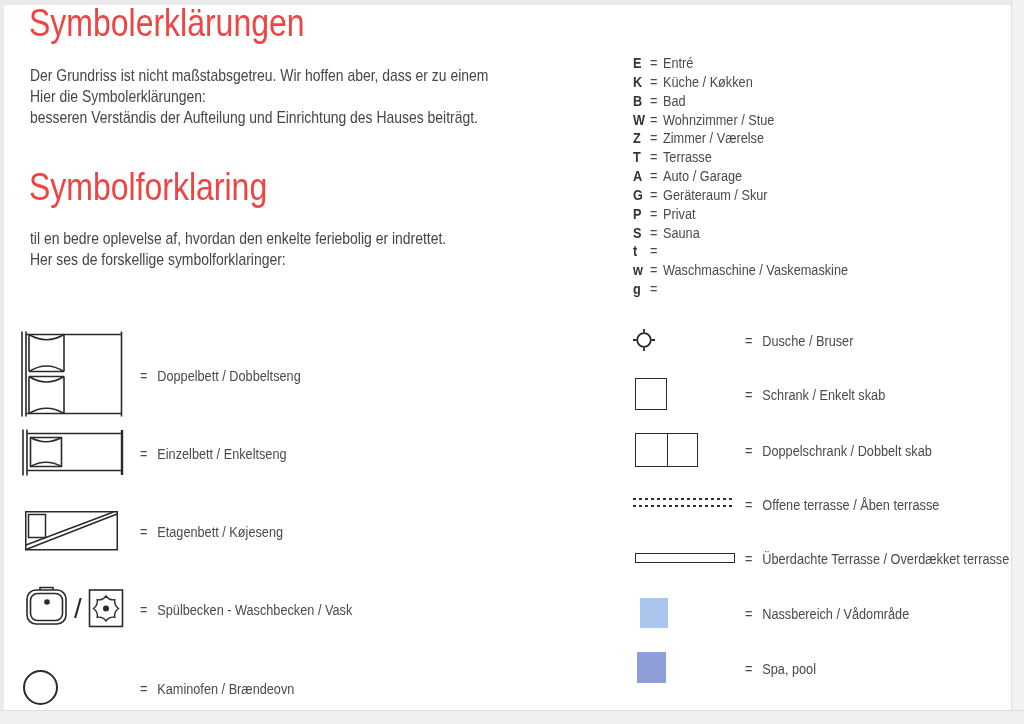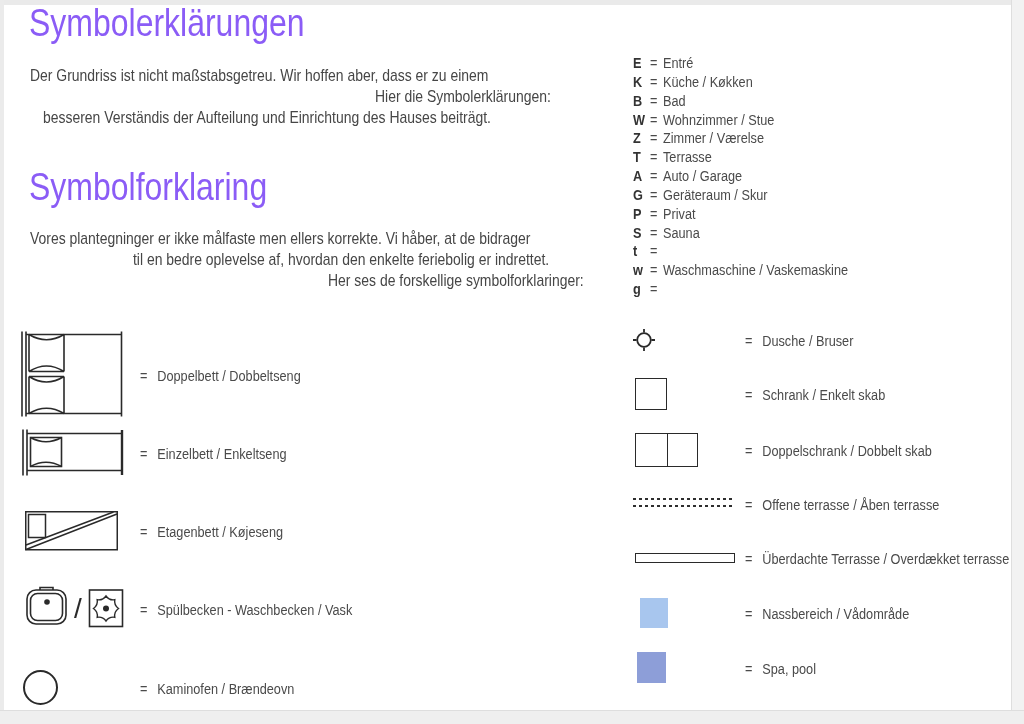--- a/index.html
+++ b/index.html
@@ -7,23 +7,23 @@
     width:1024px;height:724px;position:relative;background:#ffffff;
     font-family:"Liberation Sans", sans-serif;color:#444;overflow:hidden;
   }
   .band{position:absolute;}
   .band.top{left:0;top:0;width:1024px;height:5px;background:#eaeaea;}
   .band.left{left:0;top:0;width:4px;height:724px;background:#ebebeb;}
   .band.right{left:1011px;top:0;width:13px;height:724px;background:#f2f2f2;border-left:1px solid #dedede;}
   .band.bottom{left:0;top:710px;width:1024px;height:14px;background:#efefef;border-top:1px solid #dedede;}
 
   .cx{display:inline-block;transform:scaleX(0.82);transform-origin:0 0;white-space:nowrap;}
-  .h1{position:absolute;left:29px;font-size:39px;font-weight:400;color:#8b5cf6;letter-spacing:0;}
+  .h1{position:absolute;left:29px;font-size:39px;font-weight:400;color:#ef4444;letter-spacing:0;}
   .para{position:absolute;left:30px;font-size:17px;color:#464646;}
-  .para .line{height:21px;line-height:21px;text-align:right;}
+  .para .line{height:21px;line-height:21px;}
 
   .codes{position:absolute;left:633px;top:54px;font-size:15.5px;color:#4a4a4a;}
   .codes .row{display:flex;height:18.85px;line-height:18.85px;align-items:center;}
   .codes .k{width:17px;font-weight:700;color:#333;}
   .codes .k span, .codes .e span, .codes .v span{white-space:nowrap;}
   .codes .e{width:13px;}
 
   .icon{position:absolute;}
   .icon svg{display:block;}
   .lbl{position:absolute;font-size:15.5px;line-height:20px;color:#4a4a4a;}
@@ -47,21 +47,20 @@
 
 <div class="h1" style="top:1px;"><span class="cx">Symbolerklärungen</span></div>
 <div class="para" style="top:65px;">
   <div class="line"><span class="cx">Der Grundriss ist nicht maßstabsgetreu. Wir hoffen aber, dass er zu einem</span></div>
   <div class="line"><span class="cx">Hier die Symbolerklärungen:</span></div>
   <div class="line"><span class="cx">besseren Verständis der Aufteilung und Einrichtung des Hauses beiträgt.</span></div>
 </div>
 
 <div class="h1" style="top:165px;"><span class="cx">Symbolforklaring</span></div>
 <div class="para" style="top:228px;">
-  <div class="line"><span class="cx">Vores plantegninger er ikke målfaste men ellers korrekte. Vi håber, at de bidrager</span></div>
   <div class="line"><span class="cx">til en bedre oplevelse af, hvordan den enkelte feriebolig er indrettet.</span></div>
   <div class="line"><span class="cx">Her ses de forskellige symbolforklaringer:</span></div>
 </div>
 
 <div class="codes">
   <div class="row">
       <span class="k"><span class="cx">E</span></span>
       <span class="e"><span class="cx">=</span></span>
       <span class="v"><span class="cx">Entré</span></span>
     </div>

